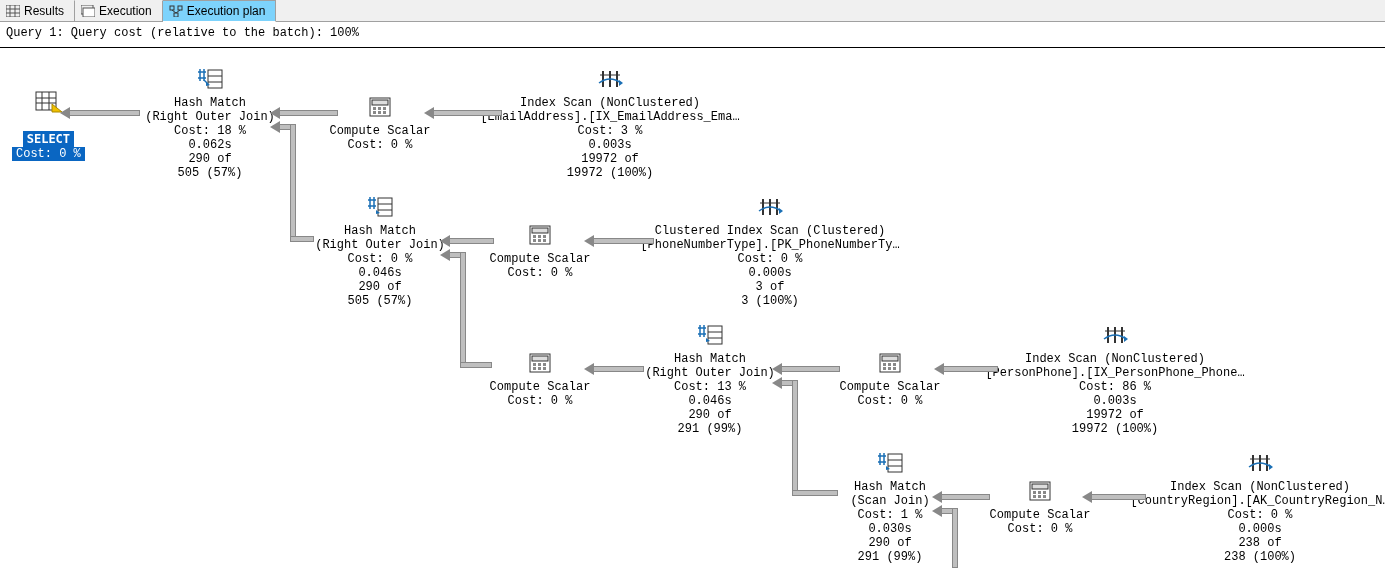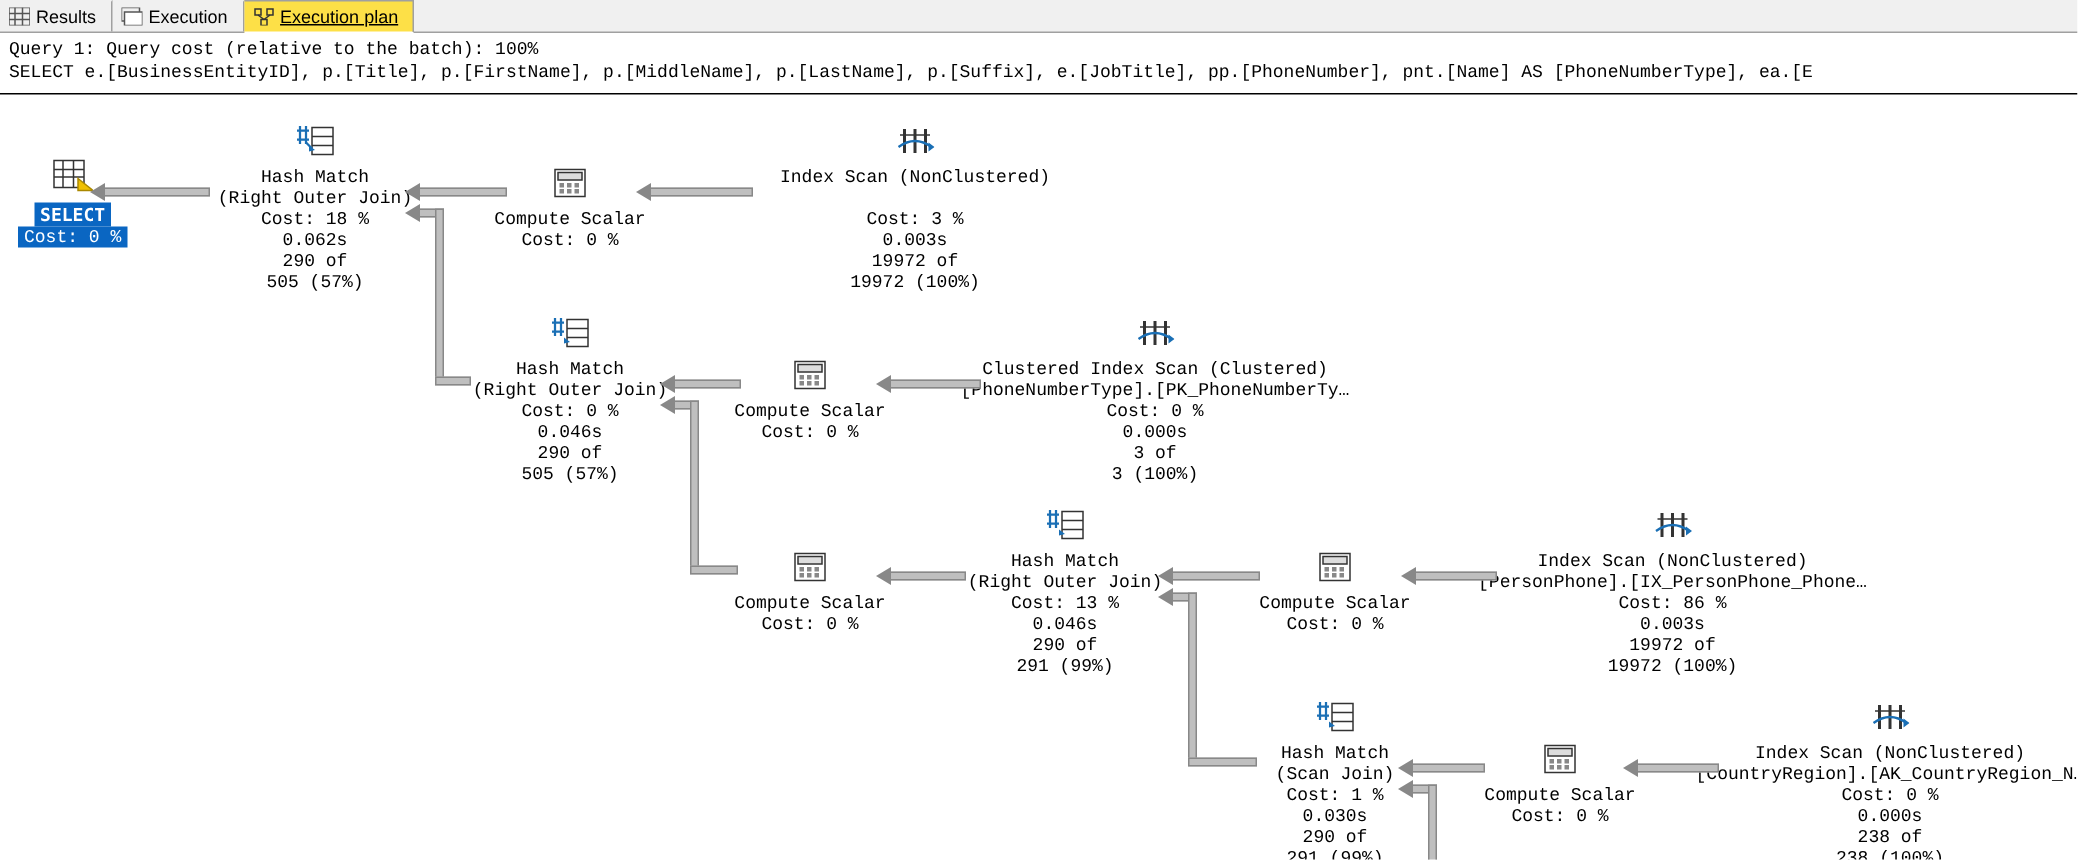--- a/index.html
+++ b/index.html
@@ -26,25 +26,24 @@
   .tab {
     display: flex;
     align-items: center;
     padding: 2px 10px 2px 6px;
     border-right: 1px solid #a0a0a0;
     border-top: 1px solid transparent;
     cursor: pointer;
     gap: 4px;
   }
   .tab.active {
-    background: #fde047;
+    background: #7dd3fc;
     border-top: 1px solid #a0a0a0;
     border-bottom: 1px solid #fff;
     margin-bottom: -1px;
-    text-decoration: underline;
   }
   .query-header {
     padding: 4px 6px 6px 6px;
     line-height: 15px;
     border-bottom: 1px solid #000;
     white-space: nowrap;
     overflow: hidden;
   }
   .plan-canvas {
     position: relative;
@@ -62,20 +61,21 @@
     display: inline-block;
     margin-bottom: 2px;
   }
   .select-badge {
     background: #0a66c2;
     color: #fff;
     padding: 1px 4px;
     font-weight: bold;
     display: inline-block;
     font-family: "Consolas", monospace;
+    margin-top: 11px;
   }
   .cost-badge {
     background: #0a66c2;
     color: #fff;
     padding: 0 4px;
     display: inline-block;
   }
   
   .conn {
     position: absolute;
@@ -128,21 +128,20 @@
           <line x1="3" y1="5" x2="7" y2="8" stroke="#333"></line>
           <line x1="11" y1="5" x2="7" y2="8" stroke="#333"></line>
         </svg>
     </span>
     <span>Execution plan</span>
   </div>
 </div>
 
 <div class="query-header">
   <div>Query 1: Query cost (relative to the batch): 100%</div>
-  <div>SELECT e.[BusinessEntityID], p.[Title], p.[FirstName], p.[MiddleName], p.[LastName], p.[Suffix], e.[JobTitle], pp.[PhoneNumber], pnt.[Name] AS [PhoneNumberType], ea.[E</div>
 </div>
 
 <div class="plan-canvas">
 
   <div class="op" style="left:12px; top:42px;">
     <span class="icon">
       <svg width="28" height="24" viewBox="0 0 28 24">
           <rect x="2" y="2" width="20" height="18" fill="#fff" stroke="#333"></rect>
           <line x1="2" y1="8" x2="22" y2="8" stroke="#333"></line>
           <line x1="2" y1="13" x2="22" y2="13" stroke="#333"></line>
@@ -196,21 +195,21 @@
       <svg width="26" height="22">
           <line x1="6" y1="3" x2="6" y2="19" stroke="#333" stroke-width="2"></line>
           <line x1="13" y1="3" x2="13" y2="19" stroke="#333" stroke-width="2"></line>
           <line x1="20" y1="3" x2="20" y2="19" stroke="#333" stroke-width="2"></line>
           <line x1="3" y1="7" x2="23" y2="7" stroke="#333"></line>
           <path d="M2 15 Q13 7 24 15" fill="none" stroke="#1a6fb5" stroke-width="1.5"></path>
           <polygon points="22,12 26,15 22,18" fill="#1a6fb5"></polygon>
         </svg>
     </span><br>
     <span>Index Scan (NonClustered)</span><br>
-    <br>
+    <span>[EmailAddress].[IX_EmailAddress_Ema…</span><br>
     <span>Cost: 3 %</span><br>
     <span>0.003s</span><br>
     <span>19972 of</span><br>
     <span>19972 (100%)</span>
   </div>
 
   <div class="op" style="left:300px; top:148px; width:160px;">
     <span class="icon">
       <svg width="28" height="22">
           <rect x="12" y="2" width="14" height="18" fill="#fff" stroke="#333"></rect>

